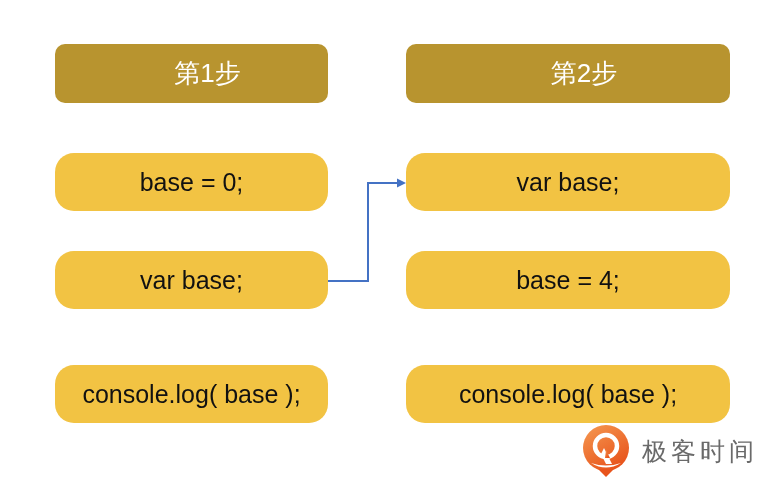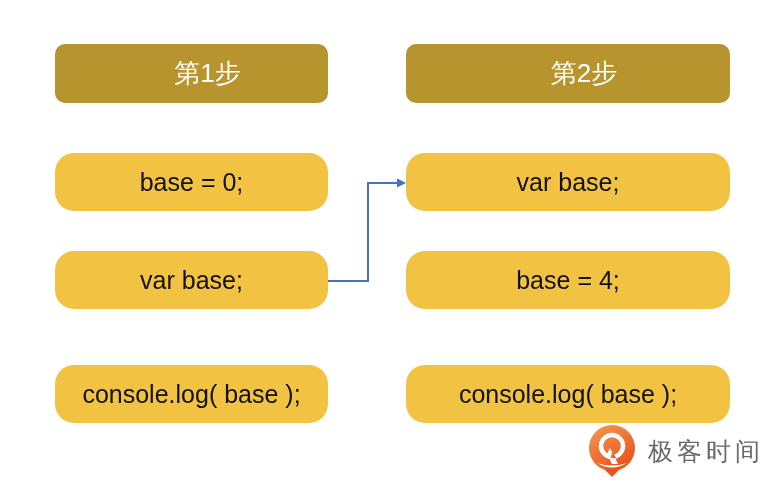--- a/index.html
+++ b/index.html
@@ -42,21 +42,21 @@
   .row3 { top: 349px; margin-top: 16px; }
 
   .arrow-svg {
     position: absolute;
     left: 328px; top: 175px;
     width: 82px; height: 115px;
   }
 
   .logo {
     position: absolute;
-    right: 4px; bottom: 12px;
+    right: 10px; bottom: 12px;
     display: flex;
     align-items: center;
     gap: 9px;
   }
   .logo-text {
     color: #6A6A6A;
     font-size: 25px;
     font-weight: 500;
     letter-spacing: 4px;
     white-space: nowrap;

